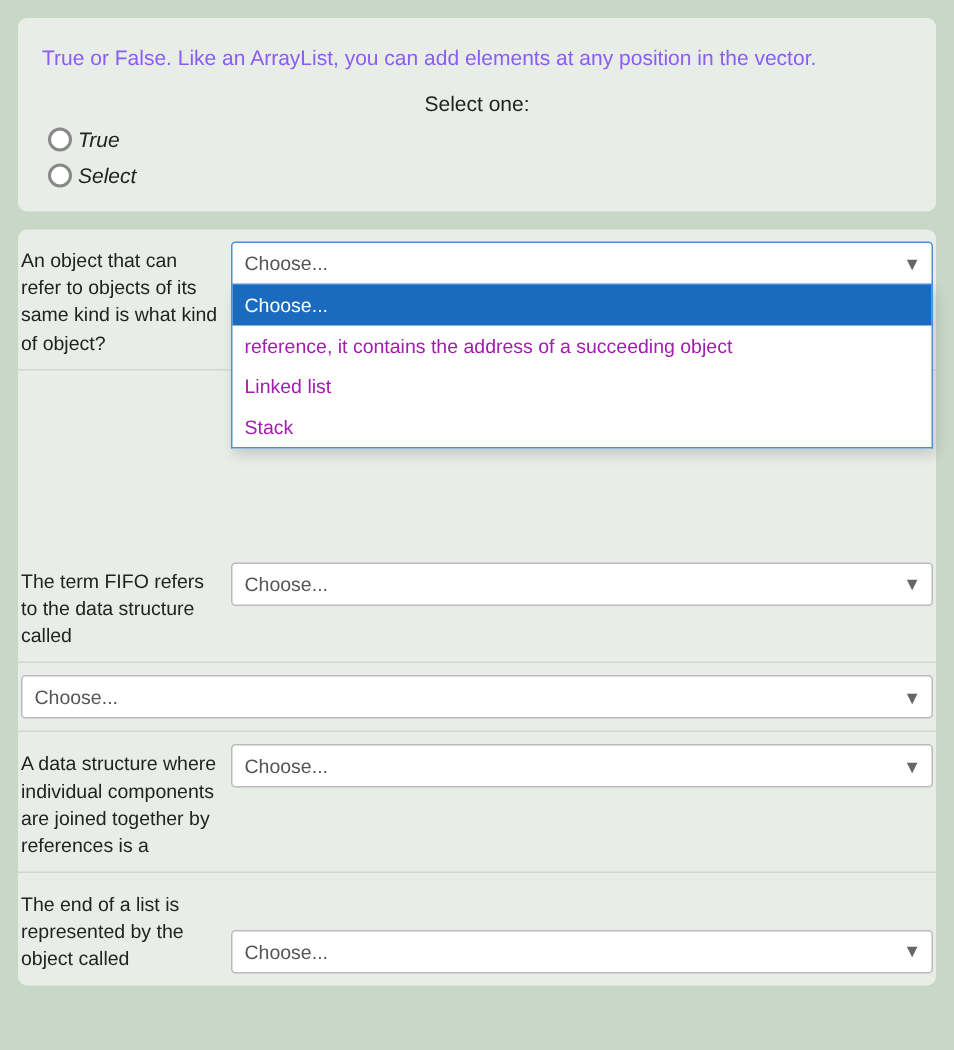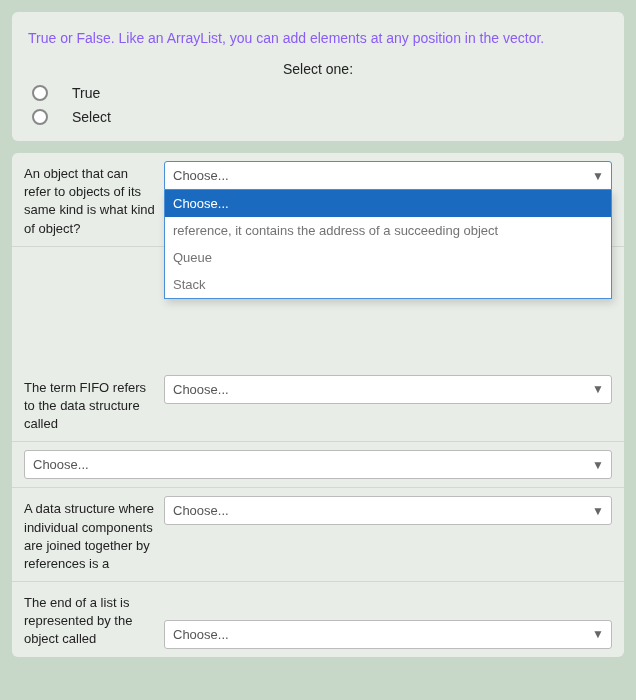--- a/index.html
+++ b/index.html
@@ -41,22 +41,23 @@
     .radio-group {
       display: flex;
       flex-direction: column;
       gap: 8px;
       margin-left: 4px;
     }
 
     .radio-option {
       display: flex;
       align-items: center;
-      gap: 24px;
-      cursor: pointer;
+      gap: 4px;
+      cursor: pointer;
+      font-style: italic;
     }
 
     .radio-circle {
       width: 16px;
       height: 16px;
       border-radius: 50%;
       border: 2px solid #888;
       background: #fff;
       display: inline-block;
       flex-shrink: 0;
@@ -72,21 +73,21 @@
       background-color: #e8ede8;
       border-radius: 6px;
       margin: 12px;
       padding: 0;
       overflow: visible;
     }
 
     .matching-row {
       display: flex;
       align-items: flex-start;
-      padding: 8px 12px;
+      padding: 8px 2px;
       border-bottom: 1px solid #d0d8d0;
       position: relative;
     }
 
     .matching-row:last-child {
       border-bottom: none;
       align-items: flex-end;
     }
 
     .match-question {
@@ -152,21 +153,21 @@
       background: #fff;
       border: 1px solid #4a90d9;
       border-top: none;
       z-index: 100;
       box-shadow: 2px 4px 8px rgba(0,0,0,0.15);
     }
 
     .dropdown-item {
       padding: 6px 8px;
       font-size: 13px;
-      color: #737373;
+      color: #a21caf;
       cursor: pointer;
     }
 
     .dropdown-item.selected {
       background-color: #1a6bbf;
       color: #fff;
     }
 
     .first-row-block {
       position: relative;
@@ -196,21 +197,21 @@
   <div class="matching-row first-row-block">
     <div class="match-question">An object that can refer to objects of its same kind is what kind of object?</div>
     <div class="match-select-wrapper dropdown-open-wrapper">
       <div style="position:relative;">
         <input type="text" class="dropdown-open-select" value="Choose..." readonly="" style="cursor: pointer;">
         <span class="select-arrow">▼</span>
       </div>
       <div class="dropdown-list">
         <div class="dropdown-item selected">Choose...</div>
         <div class="dropdown-item">reference, it contains the address of a succeeding object</div>
-        <div class="dropdown-item">Queue</div>
+        <div class="dropdown-item">Linked list</div>
         <div class="dropdown-item">Stack</div>
       </div>
     </div>
   </div>
 
   <div class="matching-row" style="margin-top: 120px;">
     <div class="match-question">The term FIFO refers to the data structure called</div>
     <div class="match-select-wrapper">
       <select class="match-select">
         <option value="">Choose...</option>

